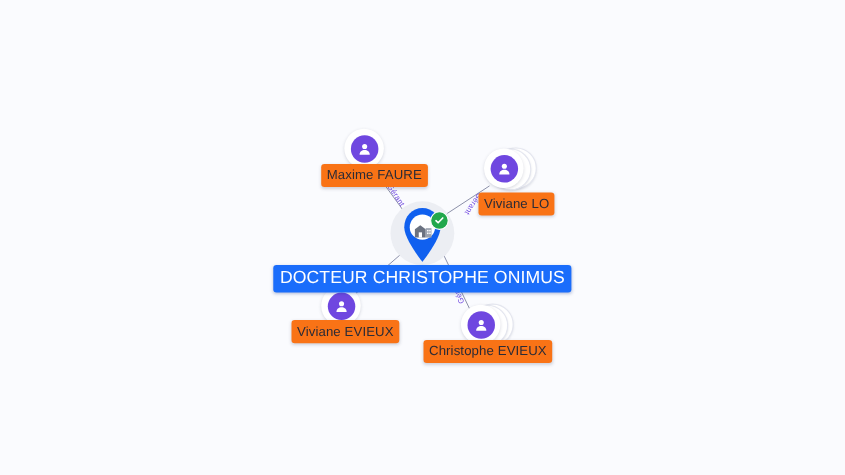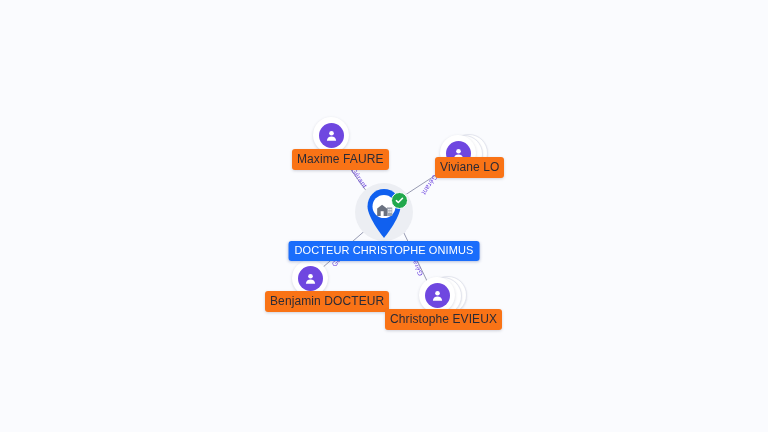--- a/index.html
+++ b/index.html
@@ -135,21 +135,21 @@
     justify-content: center;
   }
   #company-banner {
     position: absolute;
     left: 50%;
     transform: translateX(-50%);
     top: 29px;
     white-space: nowrap;
     background: #1a6dfb;
     color: #ffffff;
-    font-size: 11px;
+    font-size: 16px;
     line-height: 1;
     padding: 4px 6px 5px 6px;
     border-radius: 3px;
     box-shadow: 0 1px 3px rgba(30,60,140,0.30);
     letter-spacing: 0.1px;
   }
 
   
   .edge-label {
     position: absolute;
@@ -208,34 +208,34 @@
           <div class="stack-card c2"></div>
           <div class="avatar-front">
             <div class="avatar-disc">
               <svg viewBox="0 0 24 24" width="15" height="15" xmlns="http://www.w3.org/2000/svg">
                 <circle cx="12" cy="8.3" r="3.7" fill="#ffffff"></circle>
                 <path d="M4.6 20.2 C4.6 15.8 8 13.4 12 13.4 C16 13.4 19.4 15.8 19.4 20.2 Z" fill="#ffffff"></path>
               </svg>
             </div>
           </div>
         </div>
-        <div class="node-chip" style="left: -23px; top: 4px; text-align: center;">Viviane LO</div>
+        <div class="node-chip" style="left: -23px; top: 22px; text-align: center;">Viviane LO</div>
       </div>
       <div class="person-node" style="left: 310px; top: 278px;">
         <div class="avatar-stack">
           <div class="avatar-front">
             <div class="avatar-disc">
               <svg viewBox="0 0 24 24" width="15" height="15" xmlns="http://www.w3.org/2000/svg">
                 <circle cx="12" cy="8.3" r="3.7" fill="#ffffff"></circle>
                 <path d="M4.6 20.2 C4.6 15.8 8 13.4 12 13.4 C16 13.4 19.4 15.8 19.4 20.2 Z" fill="#ffffff"></path>
               </svg>
             </div>
           </div>
         </div>
-        <div class="node-chip" style="left: -45px; top: 13px;">Benjamin DOCTEUR</div>
+        <div class="node-chip" style="left: -45px; top: 13px;">Viviane EVIEUX</div>
       </div>
       <div class="person-node" style="left: 437px; top: 295px;">
         <div class="avatar-stack">
           <div class="stack-card c3"></div>
           <div class="stack-card c2"></div>
           <div class="avatar-front">
             <div class="avatar-disc">
               <svg viewBox="0 0 24 24" width="15" height="15" xmlns="http://www.w3.org/2000/svg">
                 <circle cx="12" cy="8.3" r="3.7" fill="#ffffff"></circle>
                 <path d="M4.6 20.2 C4.6 15.8 8 13.4 12 13.4 C16 13.4 19.4 15.8 19.4 20.2 Z" fill="#ffffff"></path>

